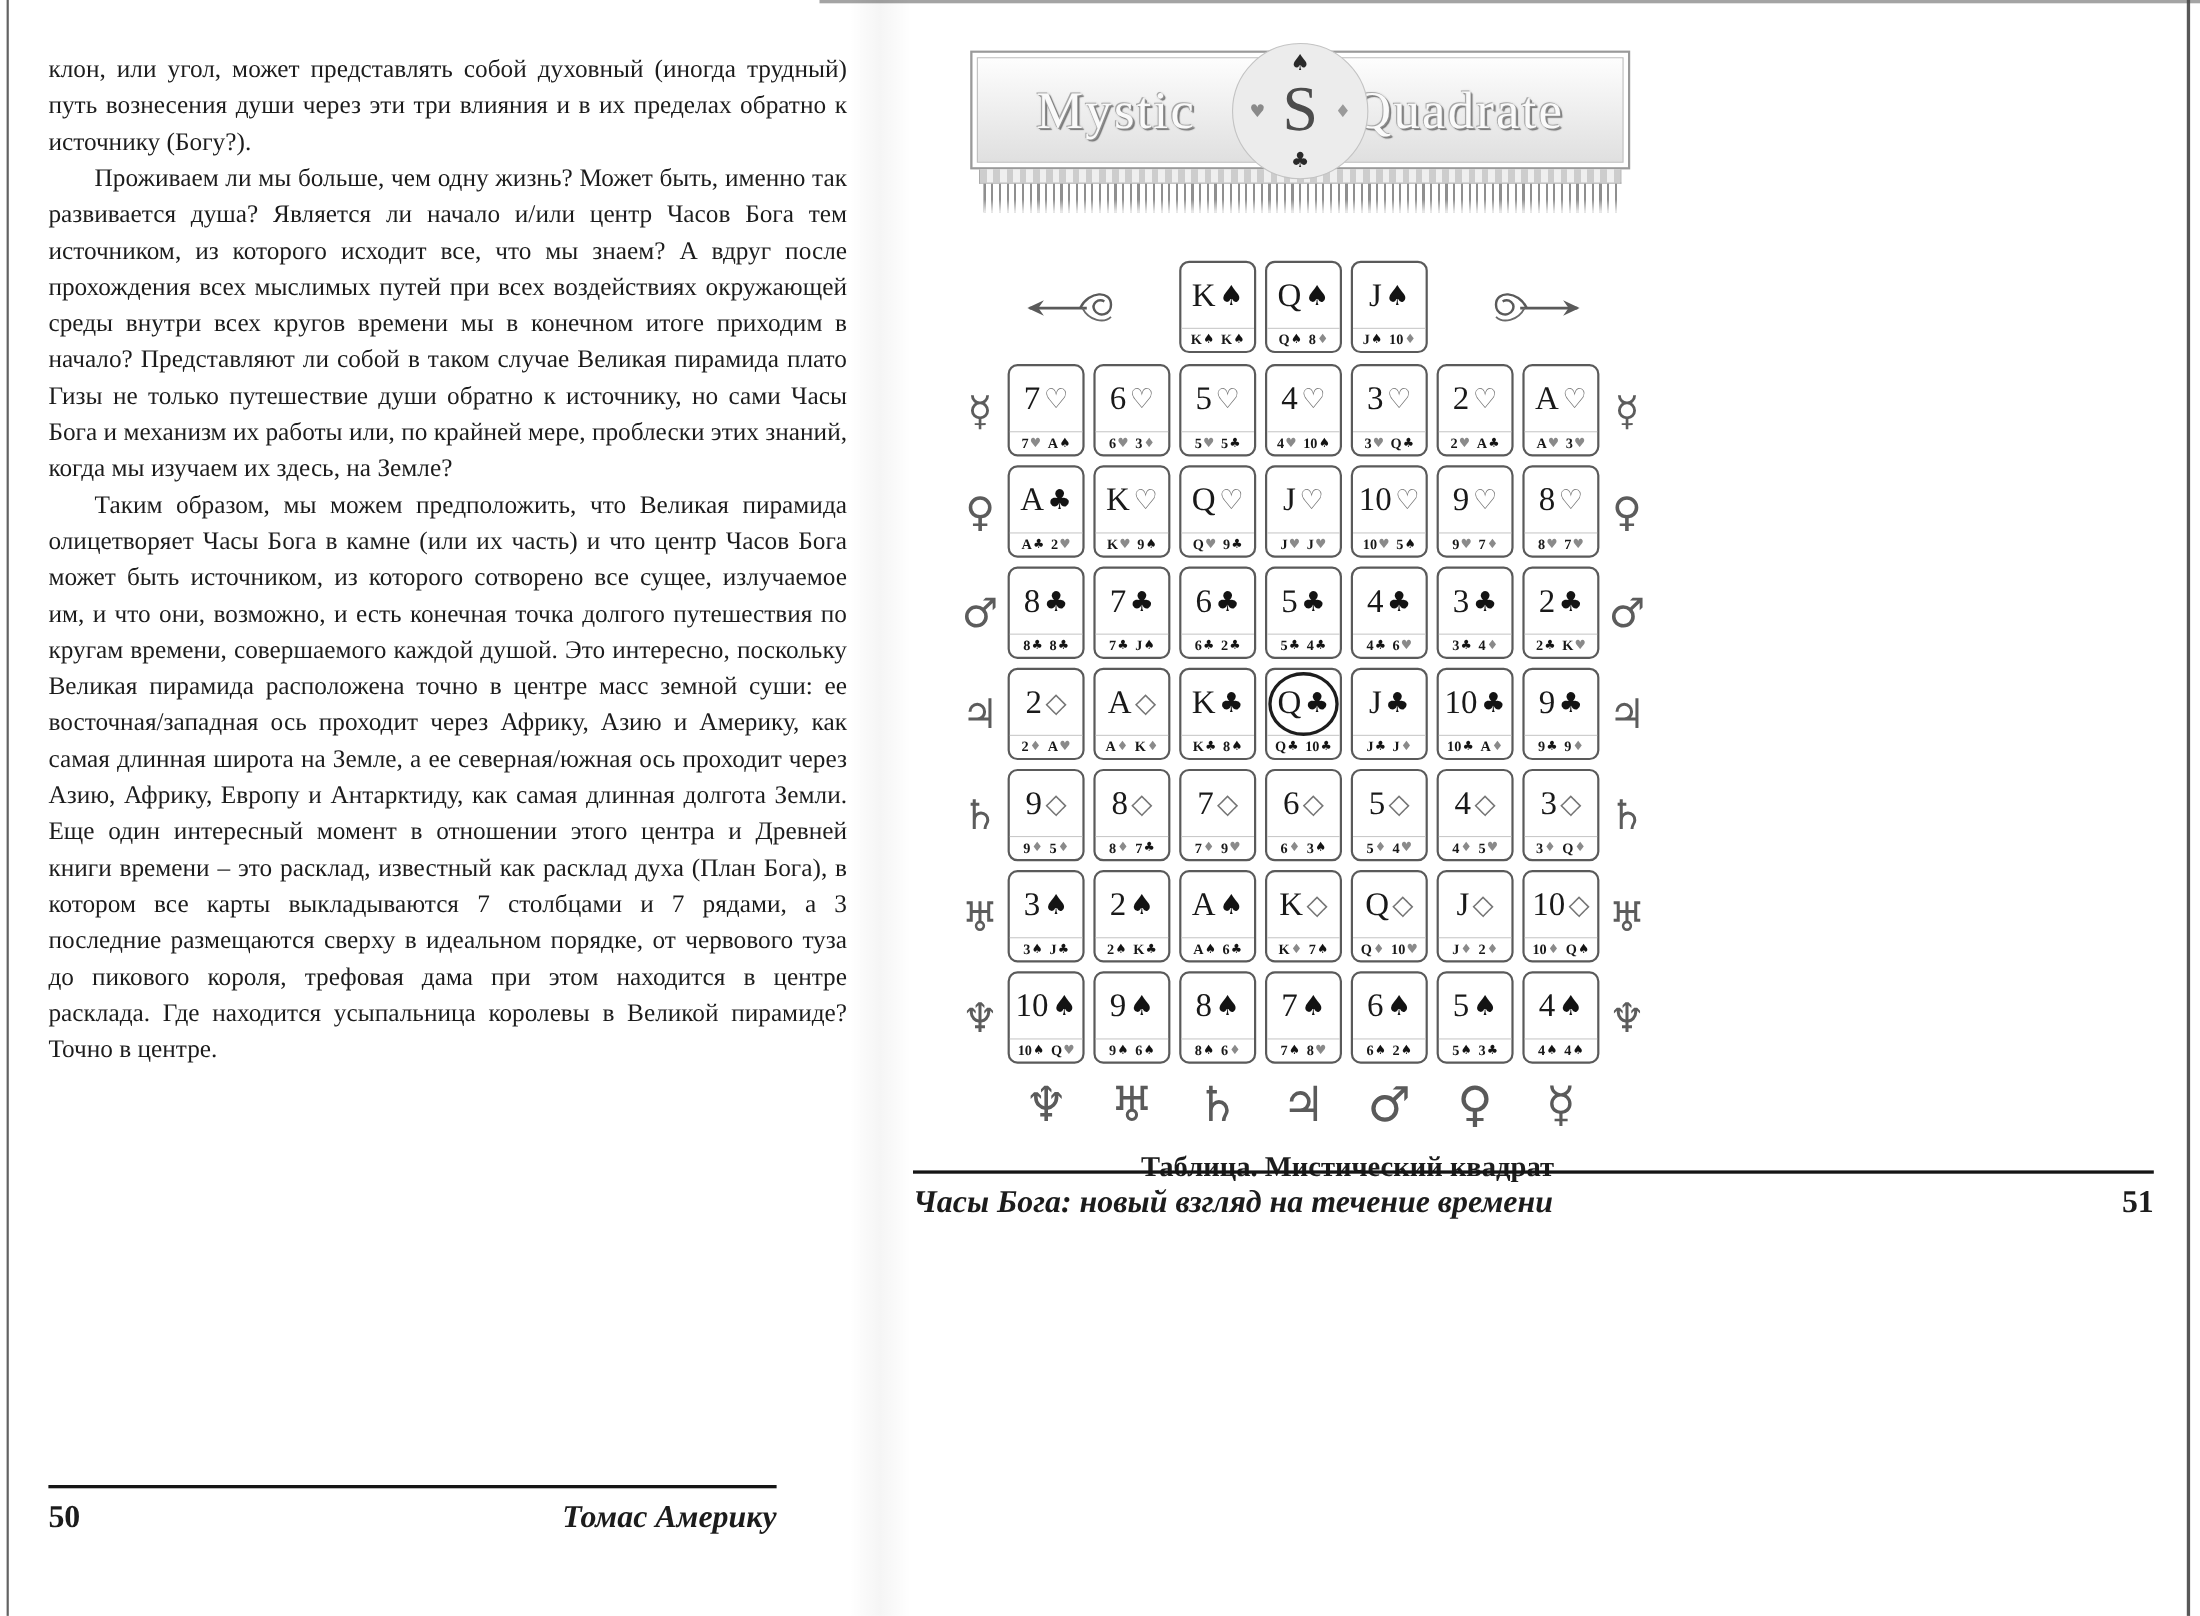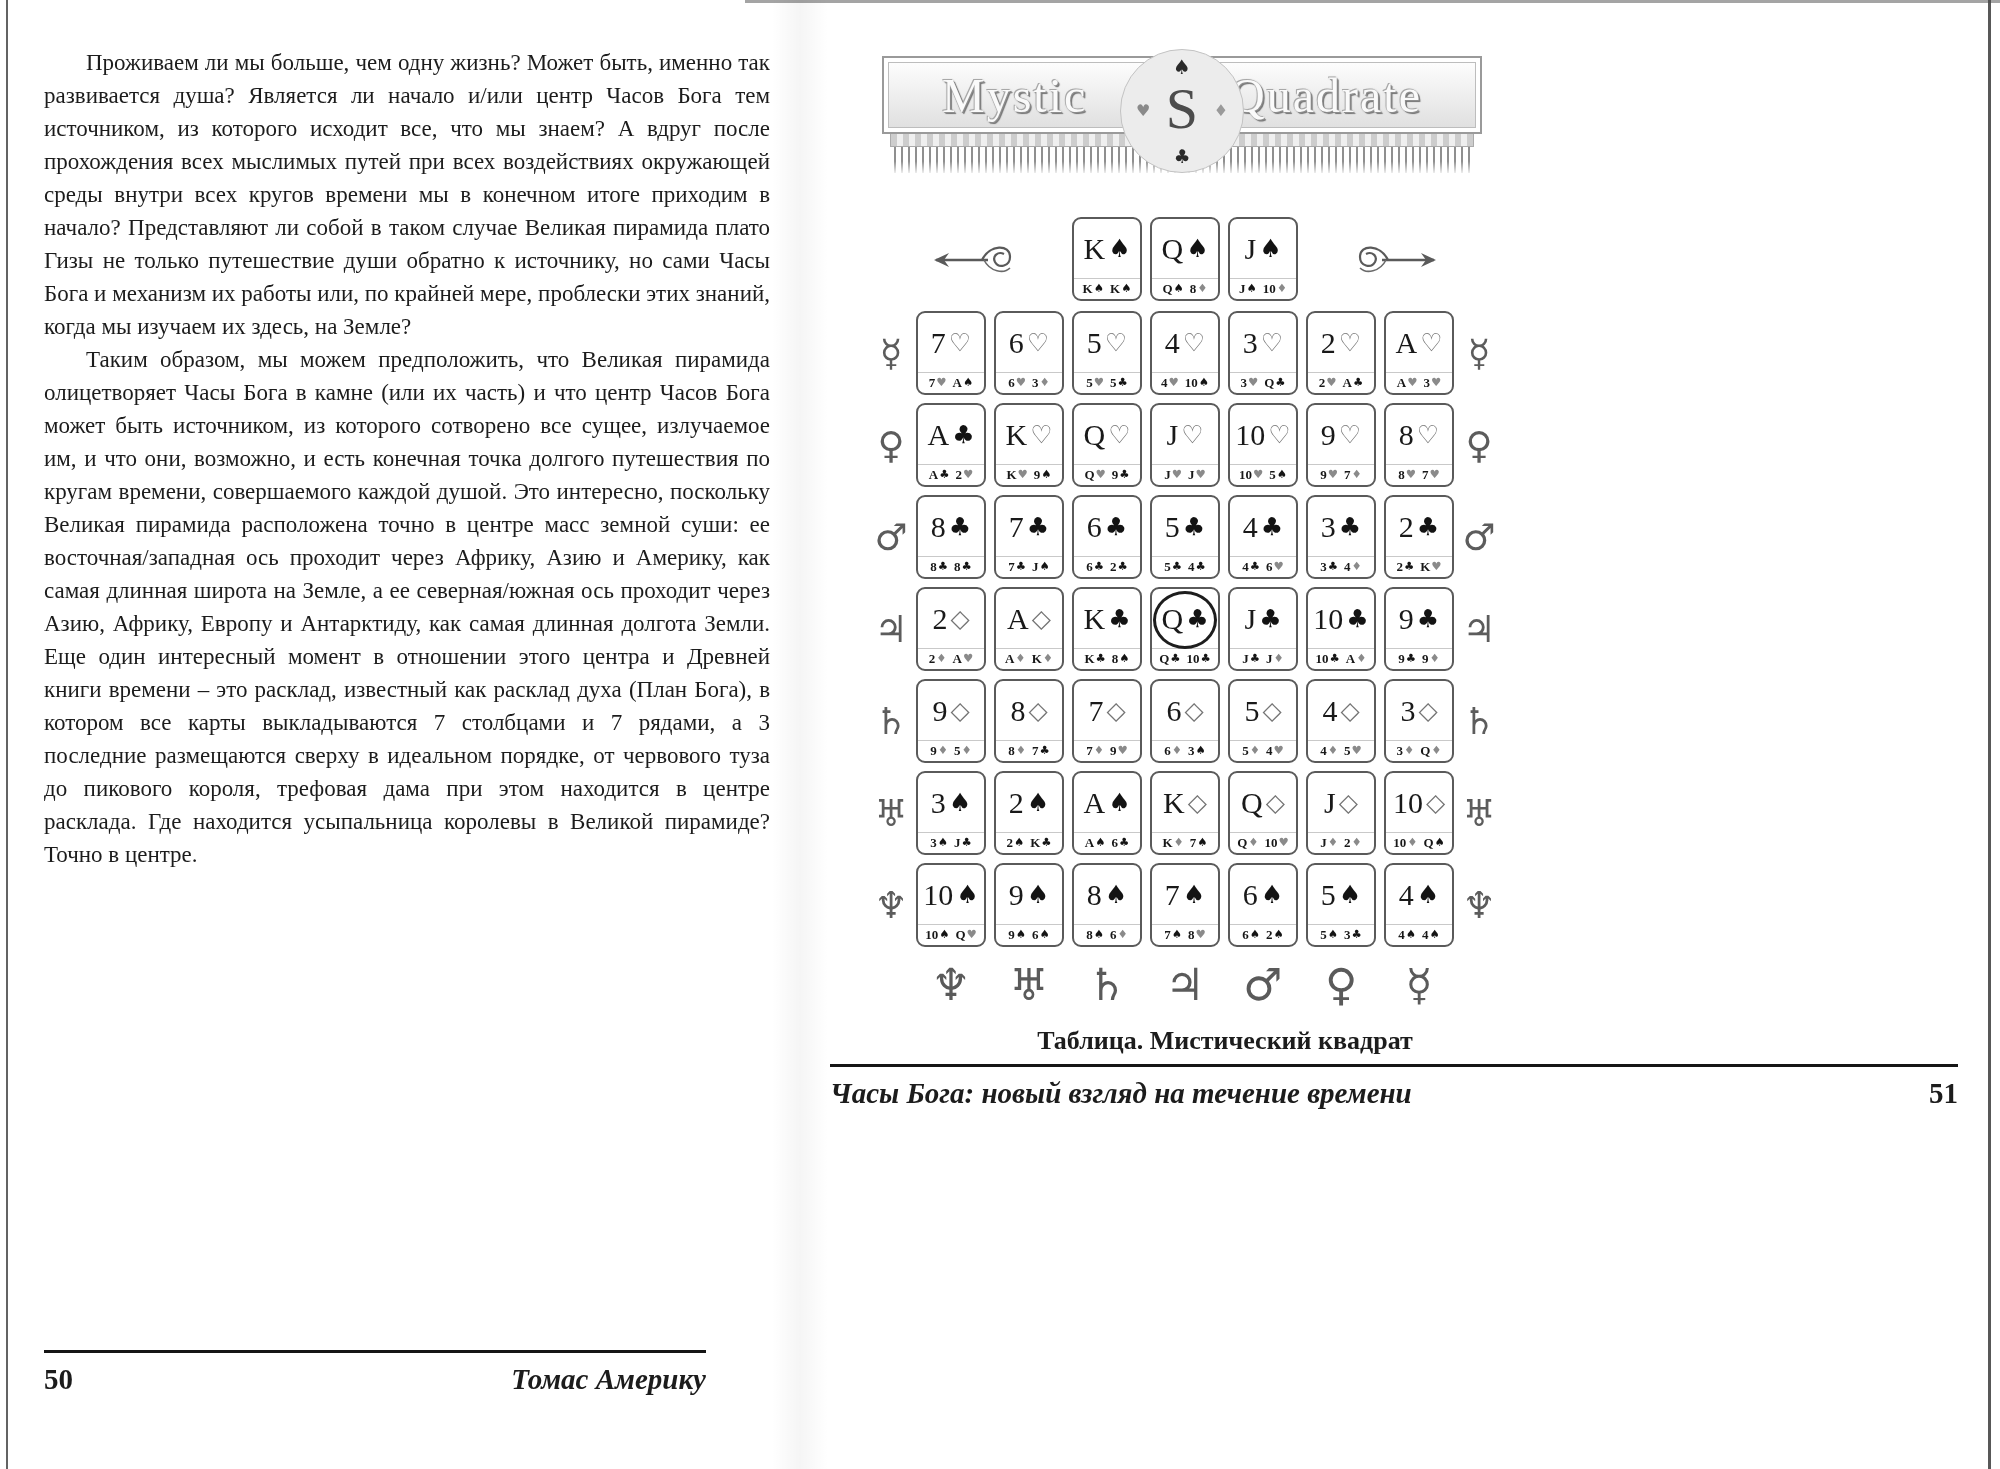--- a/index.html
+++ b/index.html
@@ -23,21 +23,21 @@
   .author{font-weight:bold;font-style:italic;}
 
   
   .page-right{position:absolute;left:830px;top:46px;width:1130px;}
   .quadrate{margin-left:40px;width:630px;}
 
   
   .banner{position:relative;width:600px;margin:0 0 44px 12px;}
   .banner-band{height:74px;border:2px solid #9a9a9a;background:linear-gradient(#ffffff,#dedede);
                box-shadow:inset 0 0 0 4px #fff, inset 0 0 0 5px #bdbdbd;
-               display:flex;align-items:center;justify-content:space-between;padding:0 58px;margin-top:10px;}
+               display:flex;align-items:center;justify-content:space-between;padding:15px 58px;}
   .banner-word{font-size:48px;letter-spacing:2px;color:#fafafa;
                text-shadow:-1px -1px 0 #a8a8a8,1px 1px 0 #8e8e8e,2px 2px 1px #737373,0 0 2px #9a9a9a;}
   .banner-subband{height:12px;margin:0 8px;border:1px solid #ababab;border-top:none;
                background:repeating-linear-gradient(90deg,#cdcdcd 0 6px,#efefef 6px 12px);}
   .fringe{height:26px;margin:0 12px;
           background:linear-gradient(rgba(255,255,255,0) 0 55%,rgba(255,255,255,.85)),
                      repeating-linear-gradient(90deg,#8f8f8f 0 2px,rgba(0,0,0,0) 2px 7px);}
   .emblem{position:absolute;left:50%;top:-7px;transform:translateX(-50%);width:122px;height:122px;
           border-radius:50%;background:#ececec;border:1px solid #c3c3c3;z-index:3;}
   .emblem-letter{display:block;text-align:center;font-size:58px;line-height:118px;color:#4c4c4c;}
@@ -82,20 +82,21 @@
 </style>
 </head>
 <body>
 
 <div class="edge-left"></div>
 <div class="edge-right"></div>
 <div class="edge-top"></div>
 <div class="gutter"></div>
 
 <div class="page-left">
+  <p class="no-indent">клон, или угол, может представлять собой духовный (иногда трудный) путь вознесения души через эти три влияния и в их пределах обратно к источнику (Богу?).</p>
   <div id="sections">
       <p>Проживаем ли мы больше, чем одну жизнь? Может быть, именно так развивается душа? Является ли начало и/или центр Часов Бога тем источником, из которого исходит все, что мы знаем? А вдруг после прохождения всех мыслимых путей при всех воздействиях окружающей среды внутри всех кругов времени мы в конечном итоге приходим в начало? Представляют ли собой в таком случае Великая пирамида плато Гизы не только путешествие души обратно к источнику, но сами Часы Бога и механизм их работы или, по крайней мере, проблески этих знаний, когда мы изучаем их здесь, на Земле?</p>
       <p>Таким образом, мы можем предположить, что Великая пирамида олицетворяет Часы Бога в камне (или их часть) и что центр Часов Бога может быть источником, из которого сотворено все сущее, излучаемое им, и что они, возможно, и есть конечная точка долгого путешествия по кругам времени, совершаемого каждой душой. Это интересно, поскольку Великая пирамида расположена точно в центре масс земной суши: ее восточная/западная ось проходит через Африку, Азию и Америку, как самая длинная широта на Земле, а ее северная/южная ось проходит через Азию, Африку, Европу и Антарктиду, как самая длинная долгота Земли. Еще один интересный момент в отношении этого центра и Древней книги времени – это расклад, известный как расклад духа (План Бога), в котором все карты выкладываются 7 столбцами и 7 рядами, а 3 последние размещаются сверху в идеальном порядке, от червового туза до пикового короля, трефовая дама при этом находится в центре расклада. Где находится усыпальница королевы в Великой пирамиде? Точно в центре.</p>
     </div>
 </div>
 <div class="footer-left">
   <div class="rule"></div>
   <div class="footer-row">
     <span class="page-num">50</span>
     <span class="author">Томас Америку</span>

